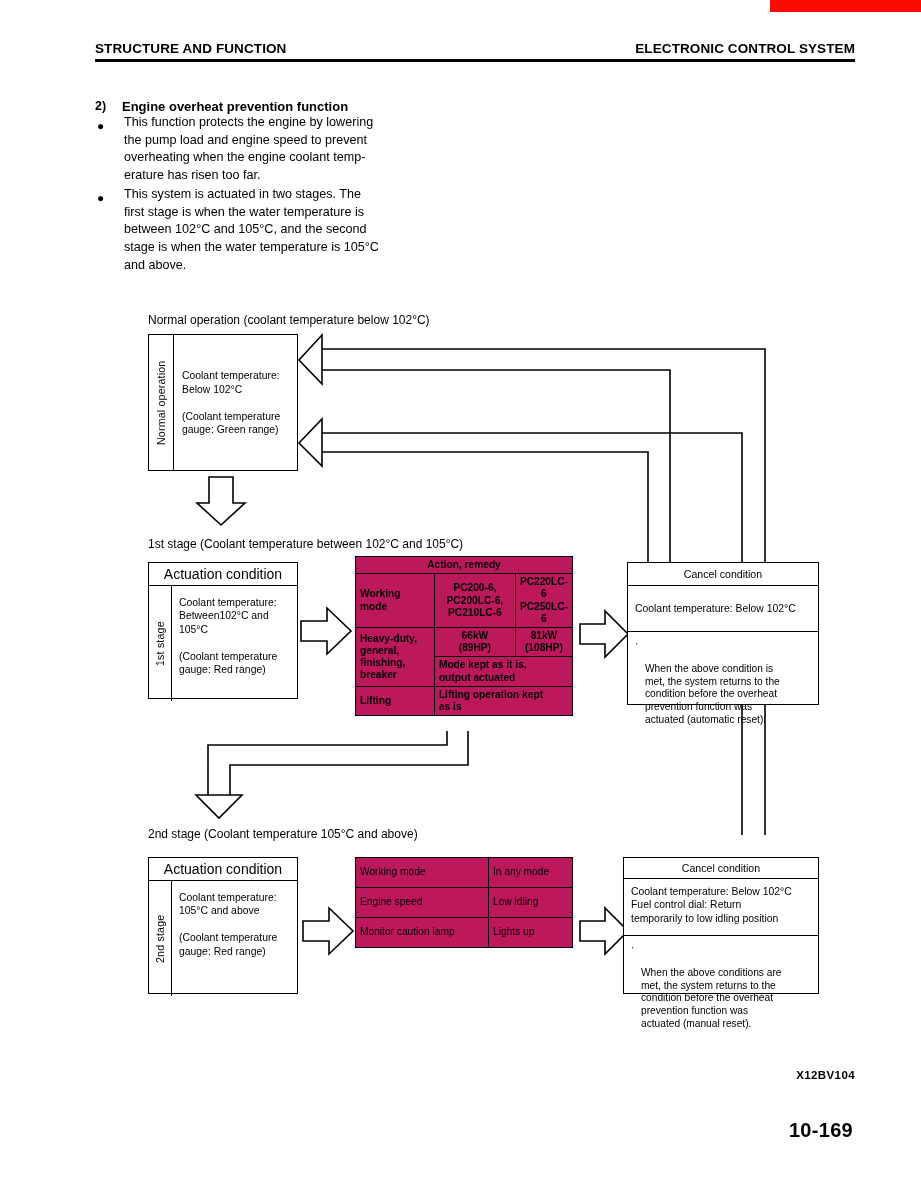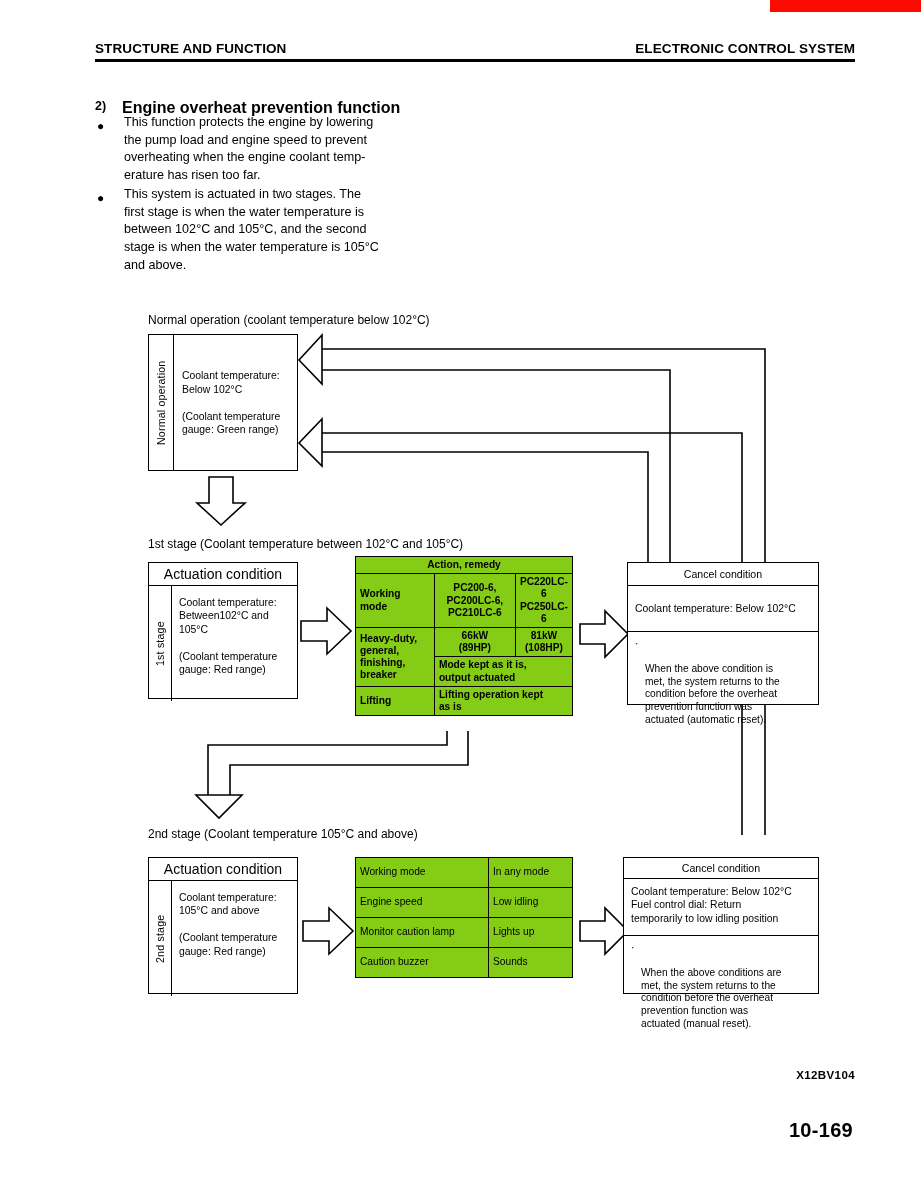--- a/index.html
+++ b/index.html
@@ -12,32 +12,32 @@
   
   .redbar{top:0;left:770px;width:151px;height:12px;background:#fb0a00;}
 
   
   .head-left{left:95px;top:41px;font-size:13.5px;font-weight:bold;letter-spacing:.1px;}
   .head-right{right:66px;top:41px;font-size:13.5px;font-weight:bold;letter-spacing:.1px;}
   .head-rule{left:95px;top:59px;width:760px;height:3px;background:#000;}
 
   
   .sect-num{left:95px;top:99px;font-size:12.5px;font-weight:bold;}
-  .sect-title{left:122px;top:99px;font-size:16px;font-weight:bold;}
+  .sect-title{left:122px;top:99px;font-size:13px;font-weight:bold;}
   .bullet{font-size:12px;line-height:1;}
   .b1{left:97px;top:120px;}
   .b2{left:97px;top:192px;}
   .para{font-size:12.6px;line-height:17.7px;white-space:pre-line;}
   .p1{left:124px;top:114px;}
   .p2{left:124px;top:186px;}
 
   
   .cap{font-size:12px;}
   .box{border:1.6px solid #000;box-sizing:border-box;background:#fff;}
-  .tbl{border-collapse:collapse;background:#84cc16;font-size:10.2px;}
+  .tbl{border-collapse:collapse;background:#be185d;font-size:10.2px;}
   .tbl td{border:1px solid #000;padding:2px 4px;vertical-align:middle;line-height:12.2px;
           white-space:pre-line;}
   .ctr{text-align:center;}
   .hdr{text-align:center;}
 
   
   .vlab{writing-mode:vertical-rl;transform:rotate(180deg);
         display:flex;align-items:center;justify-content:center;
         font-size:10.6px;letter-spacing:.2px;}
 
@@ -239,24 +239,20 @@
       <td style="width:124px;height:25px;">Working mode</td>
       <td>In any mode</td>
     </tr>
     <tr>
       <td style="height:25px;">Engine speed</td>
       <td>Low idling</td>
     </tr>
     <tr>
       <td style="height:25px;">Monitor caution lamp</td>
       <td>Lights up</td>
-    </tr>
-    <tr>
-      <td style="height:25px;">Caution buzzer</td>
-      <td>Sounds</td>
     </tr>
   </tbody>
     </table>
 
   <svg class="abs" style="left:580px;top:905px;width:50px;height:52px;">
     <path d="M 0,16 L 25,16 L 25,3 L 48,26 L 25,49 L 25,36 L 0,36 Z" fill="#fff" stroke="#000" stroke-width="1.6"></path>
   </svg>
 
   <div class="abs box cc" style="left:623px;top:857px;width:196px;height:137px;">
     <div class="cch" style="height:20px;">Cancel condition</div>

